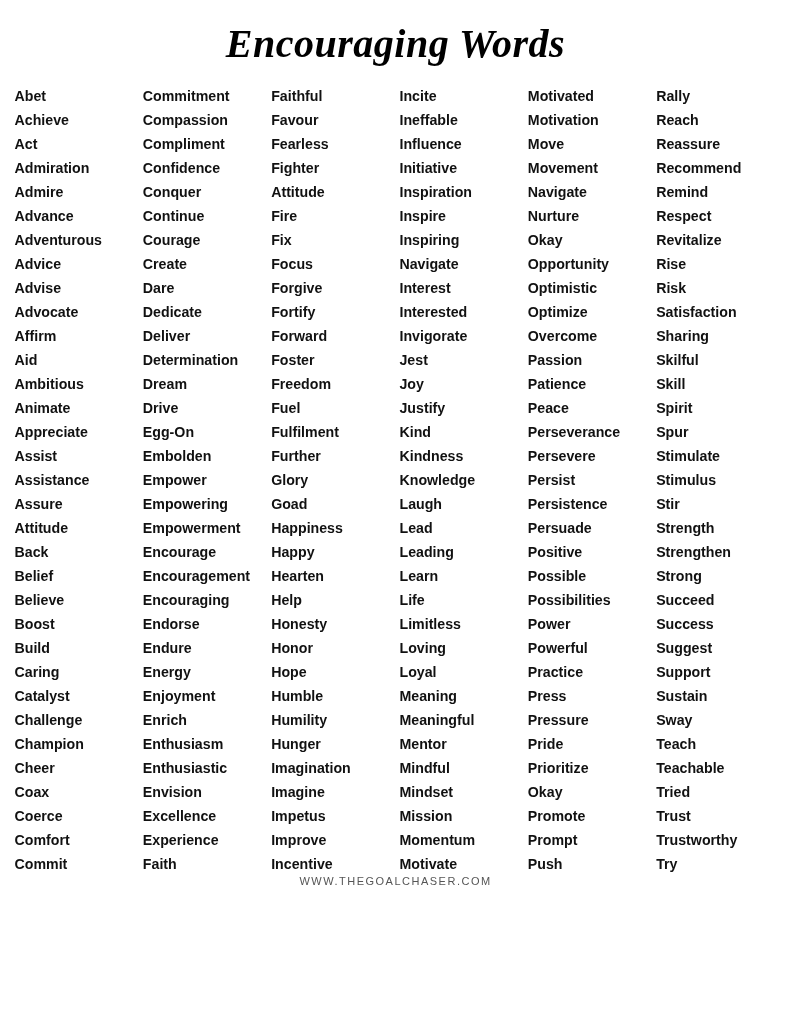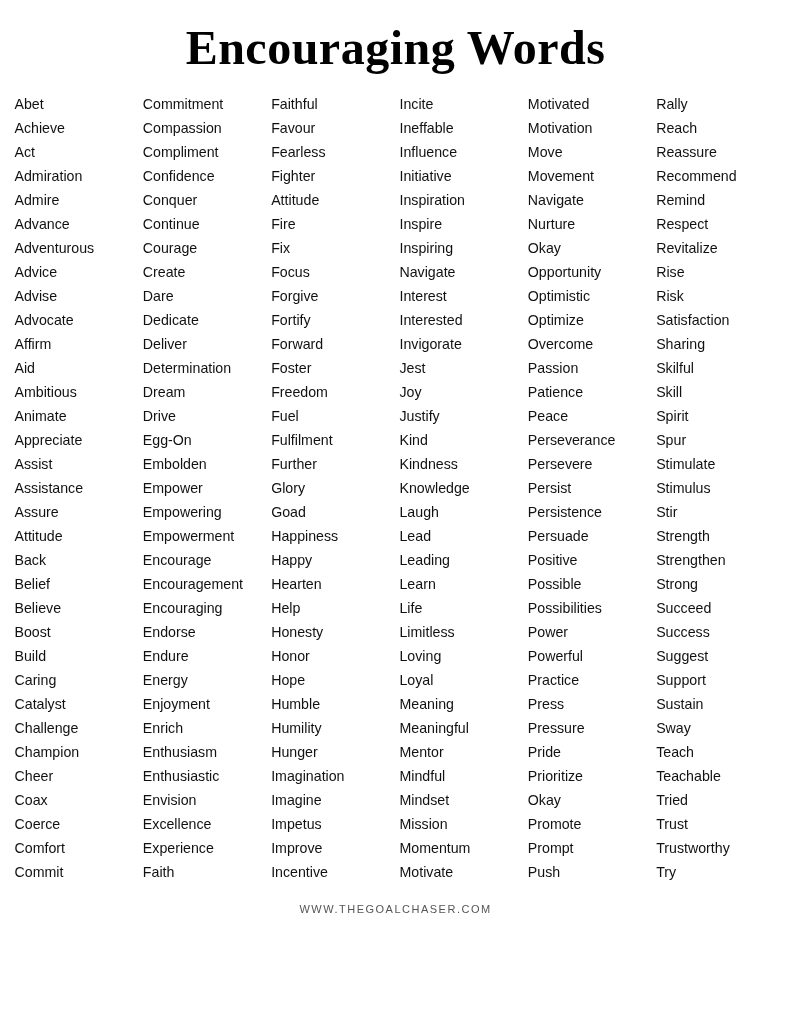--- a/index.html
+++ b/index.html
@@ -7,48 +7,49 @@
       background: #fff;
       font-family: Georgia, 'Times New Roman', serif;
       width: 791px;
       min-height: 1024px;
       display: flex;
       flex-direction: column;
       align-items: center;
       padding: 20px 10px 20px 10px;
     }
     h1 {
-      font-size: 48px;
+      font-size: 40px;
       font-weight: 900;
+      font-style: italic;
       text-align: center;
       margin-bottom: 18px;
       font-family: Georgia, serif;
       letter-spacing: 0.5px;
     }
     .word-grid {
       display: grid;
       grid-template-columns: repeat(6, 1fr);
       width: 770px;
       gap: 0;
     }
     .col {
       display: flex;
       flex-direction: column;
       gap: 2px;
       padding: 0 4px;
+      font-weight: bold;
     }
     .word {
       font-size: 14.2px;
       line-height: 1.55;
       color: #111;
       font-family: Arial, sans-serif;
       white-space: nowrap;
     }
     .footer {
-      margin-top: 20px;
       font-size: 11px;
       color: #555;
       letter-spacing: 1.5px;
       font-family: Arial, sans-serif;
       text-align: center;
     }
   </style>
 </head>
 <body>
 

